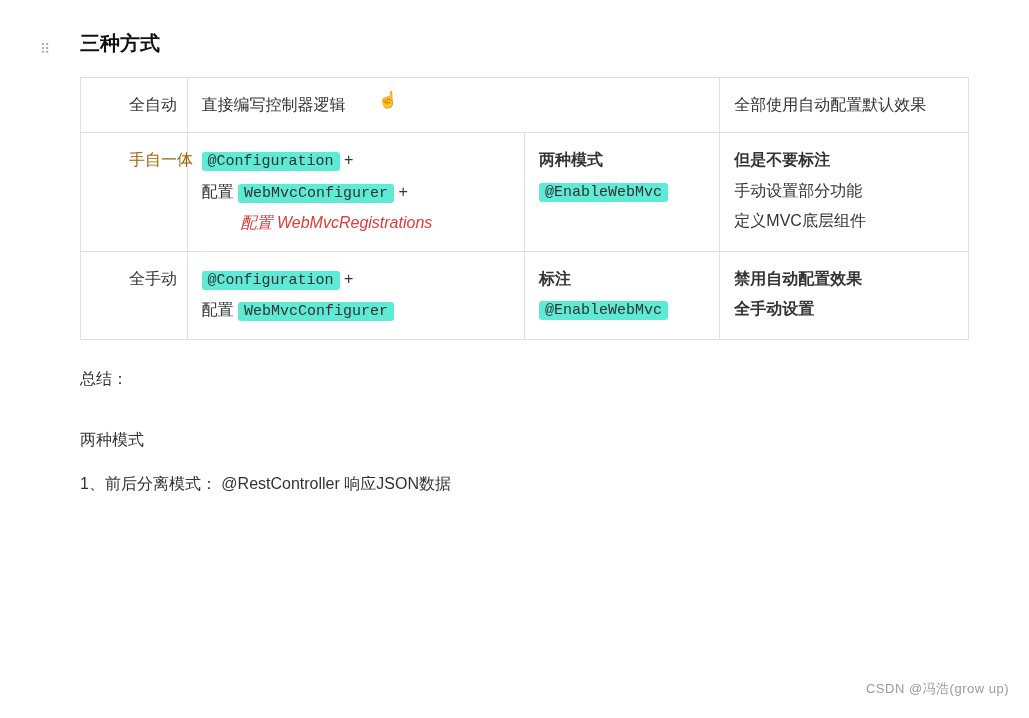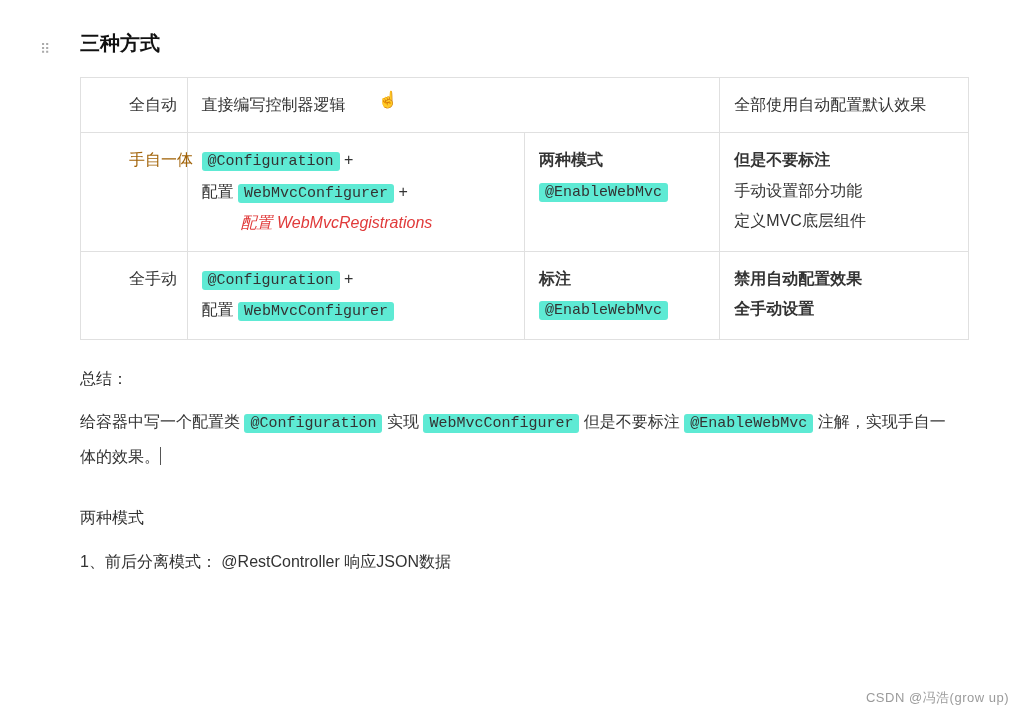--- a/index.html
+++ b/index.html
@@ -89,21 +89,21 @@
     position: absolute;
     left: 378px;
     top: 90px;
     font-size: 16px;
     color: #555;
     pointer-events: none;
   }
   .watermark {
     position: absolute;
     right: 20px;
-    bottom: 11px;
+    bottom: 20px;
     color: rgba(120,120,120,0.75);
     font-size: 13px;
     letter-spacing: 0.5px;
   }
   col.c1 { width: 12%; }
   col.c2 { width: 38%; }
   col.c3 { width: 22%; }
   col.c4 { width: 28%; }
 </style>
 </head>
@@ -165,22 +165,19 @@
         <td>
           <span class="bold">禁用自动配置效果</span><br>
           <span class="bold">全手动设置</span>
         </td>
       </tr>
     </tbody>
   </table>
 
   <div class="body-text">
     <p>总结：</p>
-    <p>
-      <span>给容器中写一个配置类 </span><span class="code">@Configuration</span><span> 实现 </span><span class="code">WebMvcConfigurer</span><span> 但是不要标注 </span><span class="code">@EnableWebMvc</span><span> 注解，实现手自一体的效果。</span><span class="caret"></span>
-    </p>
     <div class="spacer"></div>
     <p>两种模式</p>
     <p>1、前后分离模式： @RestController 响应JSON数据</p>
   </div>
 
   <div class="watermark">CSDN @冯浩(grow up)</div>
 </div>
 
 </body></html>

